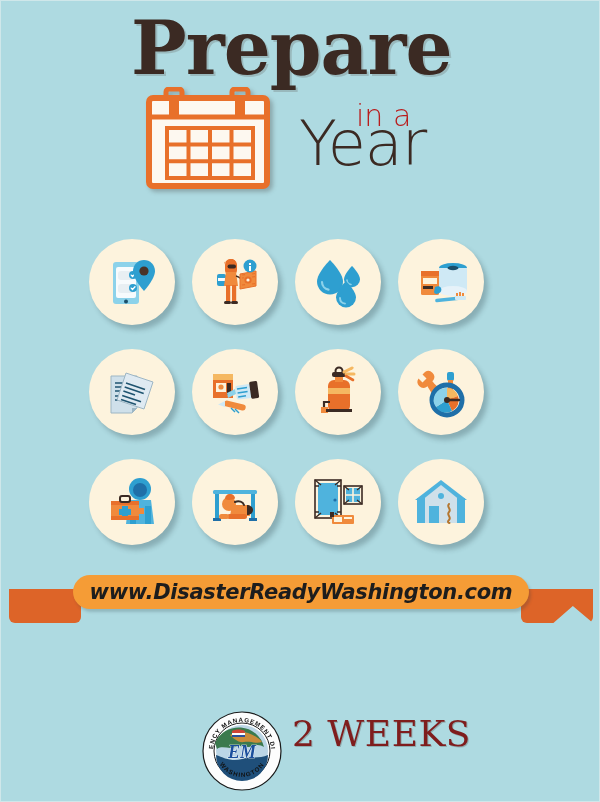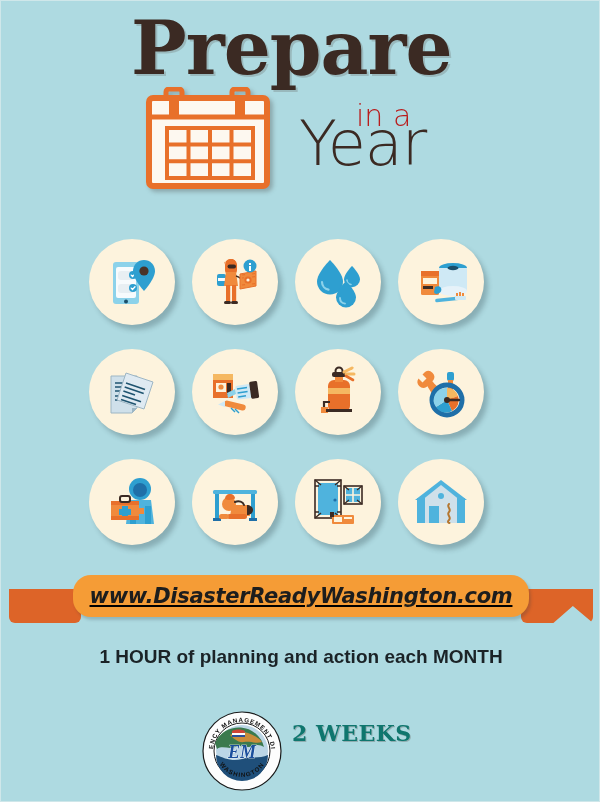--- a/index.html
+++ b/index.html
@@ -133,28 +133,27 @@
   .ribbon-tail-right {
     right: 8px;
     border-radius: 0 0 6px 6px;
     clip-path: polygon(0 0, 100% 0, 100% 100%, 72% 50%, 45% 100%, 0 100%);
   }
   .ribbon-main {
     position: absolute;
     left: 72px;
     top: 2px;
     width: 456px;
-    height: 42px;
+    height: 34px;
     background: #f59c36;
     border-radius: 18px;
     box-shadow: 2px 3px 3px rgba(40,60,70,0.22);
     display: flex;
     align-items: center;
     justify-content: center;
-    text-decoration: underline;
   }
   .ribbon-url {
     font-family: "DejaVu Sans", sans-serif;
     font-weight: bold;
     font-style: italic;
     font-size: 21px;
     letter-spacing: -0.3px;
     color: #1d1d1d;
     white-space: nowrap;
   }
@@ -186,25 +185,25 @@
     left: 201px;
     top: 4px;
     width: 80px;
     height: 80px;
   }
   .two-weeks {
     position: absolute;
     left: 291px;
     top: 11px;
     font-family: "DejaVu Serif", serif;
-    font-weight: bold;
-    font-size: 22px;
+    font-weight: normal;
+    font-size: 36px;
     line-height: 31px;
     letter-spacing: 0.5px;
-    color: #0f766e;
+    color: #7f1d1d;
     text-shadow: 1px 1px 0 rgba(60,40,30,0.25);
   }
 </style>
 </head>
 <body>
 
 <div id="poster">
 
   <div class="header">
 
@@ -503,21 +502,20 @@
 
   <div class="ribbon-wrap">
     <div class="ribbon-tail-left"></div>
     <div class="ribbon-tail-right"></div>
     <div class="ribbon-main">
       <span class="ribbon-url">www.DisasterReadyWashington.com</span>
     </div>
   </div>
 
   <div class="tagline">
-    <div>1 HOUR of planning and action each MONTH</div>
   </div>
 
   <div class="footer">
 
     <div class="seal">
       <svg viewBox="0 0 80 80" width="80" height="80">
         <defs>
           <path id="arcTop" d="M 11 40 A 29 29 0 0 1 69 40"></path>
           <path id="arcBottom" d="M 14 40 A 26 26 0 0 0 66 40"></path>
         </defs>

